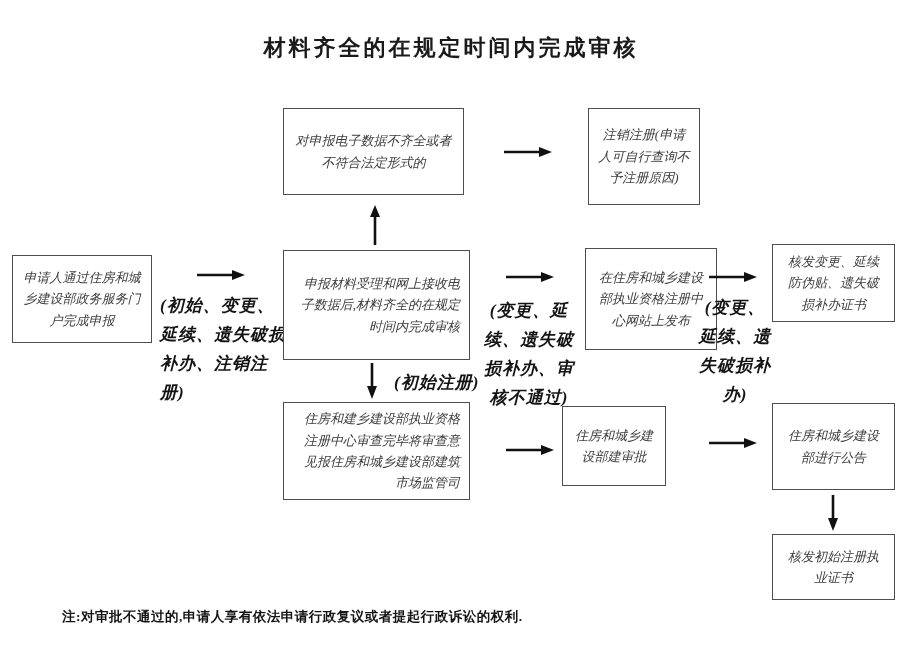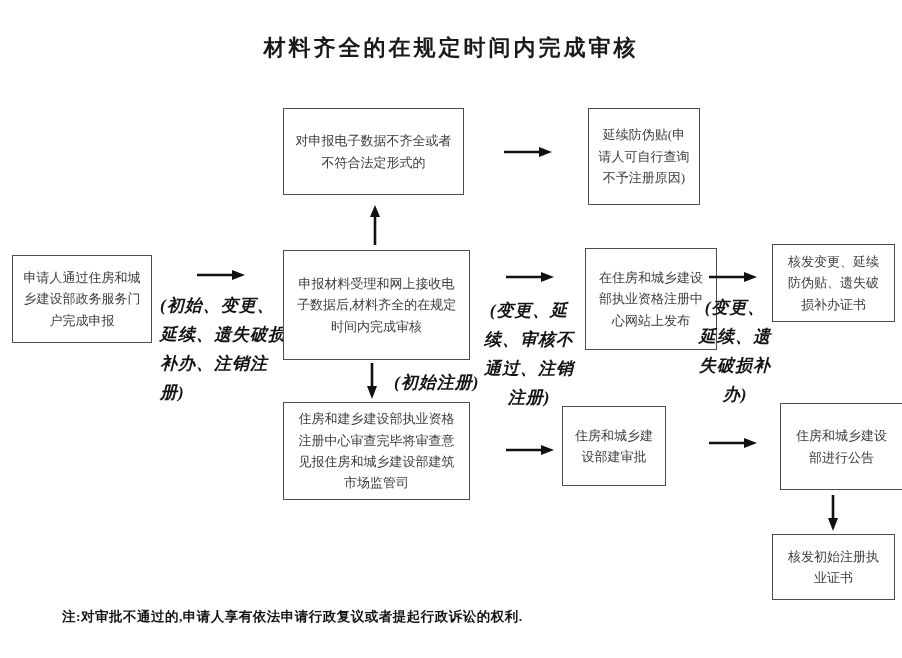--- a/index.html
+++ b/index.html
@@ -17,22 +17,23 @@
     letter-spacing: 3px; color: #1a1a1a;
   }
   .box {
     position: absolute;
     border: 1.5px solid #4d4d4d;
     background: #ffffff;
     display: flex; align-items: center; justify-content: center;
     font-size: 13px; line-height: 1.65; color: #3c3c3c;
     padding: 6px 9px;
     text-align: center;
+    font-style: italic;
   }
-  .box.align-left { text-align: center; justify-content: flex-start; }
+  .box.align-left { text-align: right; justify-content: flex-start; }
   .flow-label {
     position: absolute;
     font-size: 17px; font-weight: bold; color: #141414;
     line-height: 1.7; font-style: italic;
     letter-spacing: 1px;
   }
   .flow-label.center { text-align: center; }
   .arrow { position: absolute; }
   .arrow svg { display: block; }
   .footnote {
@@ -48,21 +49,21 @@
 
 <div class="box" style="left:283px; top:108px; width:181px; height:87px;">对申报电子数据不齐全或者不符合法定形式的</div>
 
 <div class="arrow" style="left:504px; top:146px;">
   <svg width="48" height="12">
     <line x1="0" y1="6" x2="36" y2="6" stroke="#111" stroke-width="2.6"></line>
     <polygon points="35,1 48,6 35,11" fill="#111"></polygon>
   </svg>
 </div>
 
-<div class="box" style="left:588px; top:108px; width:112px; height:97px;">延续防伪贴(申请人可自行查询不予注册原因)</div>
+<div class="box" style="left:588px; top:108px; width:112px; height:97px;">注销注册(申请人可自行查询不予注册原因)</div>
 
 <div class="arrow" style="left:369px; top:205px;">
   <svg width="12" height="40">
     <line x1="6" y1="40" x2="6" y2="11" stroke="#111" stroke-width="2.6"></line>
     <polygon points="1,12 6,0 11,12" fill="#111"></polygon>
   </svg>
 </div>
 
 <div class="box" style="left:12px; top:255px; width:140px; height:88px;">申请人通过住房和城乡建设部政务服务门户完成申报</div>
 
@@ -75,21 +76,21 @@
 <div class="flow-label" style="left:160px; top:292px; width:128px;">(初始、变更、延续、遗失破损补办、注销注册)</div>
 
 <div class="box align-left" style="left:283px; top:250px; width:187px; height:110px;">申报材料受理和网上接收电子数据后,材料齐全的在规定时间内完成审核</div>
 
 <div class="arrow" style="left:506px; top:271px;">
   <svg width="48" height="12">
     <line x1="0" y1="6" x2="36" y2="6" stroke="#111" stroke-width="2.6"></line>
     <polygon points="35,1 48,6 35,11" fill="#111"></polygon>
   </svg>
 </div>
-<div class="flow-label center" style="left:477px; top:297px; width:104px;">(变更、延续、审核不通过、注销注册)</div>
+<div class="flow-label center" style="left:477px; top:297px; width:104px;">(变更、延续、遗失破损补办、审核不通过)</div>
 
 <div class="box" style="left:585px; top:248px; width:132px; height:102px;">在住房和城乡建设部执业资格注册中心网站上发布</div>
 
 <div class="arrow" style="left:709px; top:271px;">
   <svg width="48" height="12">
     <line x1="0" y1="6" x2="36" y2="6" stroke="#111" stroke-width="2.6"></line>
     <polygon points="35,1 48,6 35,11" fill="#111"></polygon>
   </svg>
 </div>
 <div class="flow-label center" style="left:697px; top:294px; width:76px;">(变更、延续、遗失破损补办)</div>
@@ -115,21 +116,21 @@
 
 <div class="box" style="left:562px; top:406px; width:104px; height:80px;">住房和城乡建设部建审批</div>
 
 <div class="arrow" style="left:709px; top:437px;">
   <svg width="48" height="12">
     <line x1="0" y1="6" x2="36" y2="6" stroke="#111" stroke-width="2.6"></line>
     <polygon points="35,1 48,6 35,11" fill="#111"></polygon>
   </svg>
 </div>
 
-<div class="box" style="left:772px; top:403px; width:123px; height:87px;margin-left:8px;">住房和城乡建设部进行公告</div>
+<div class="box" style="left:772px; top:403px; width:123px; height:87px;">住房和城乡建设部进行公告</div>
 
 <div class="arrow" style="left:827px; top:495px;">
   <svg width="12" height="36">
     <line x1="6" y1="0" x2="6" y2="24" stroke="#111" stroke-width="2.6"></line>
     <polygon points="1,23 6,36 11,23" fill="#111"></polygon>
   </svg>
 </div>
 
 <div class="box" style="left:772px; top:534px; width:123px; height:66px;">核发初始注册执业证书</div>
 

